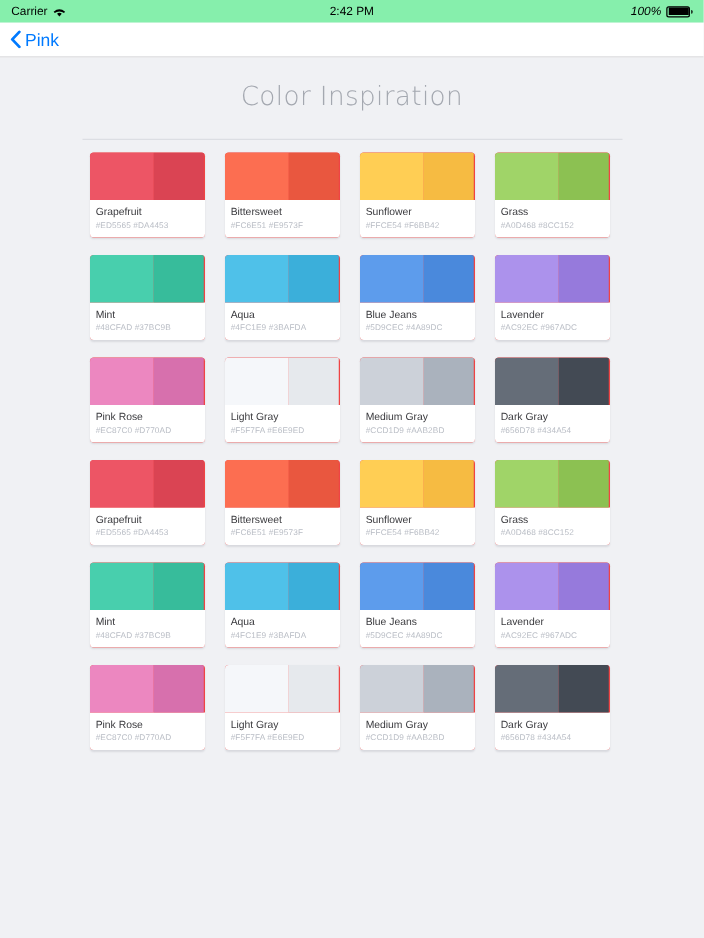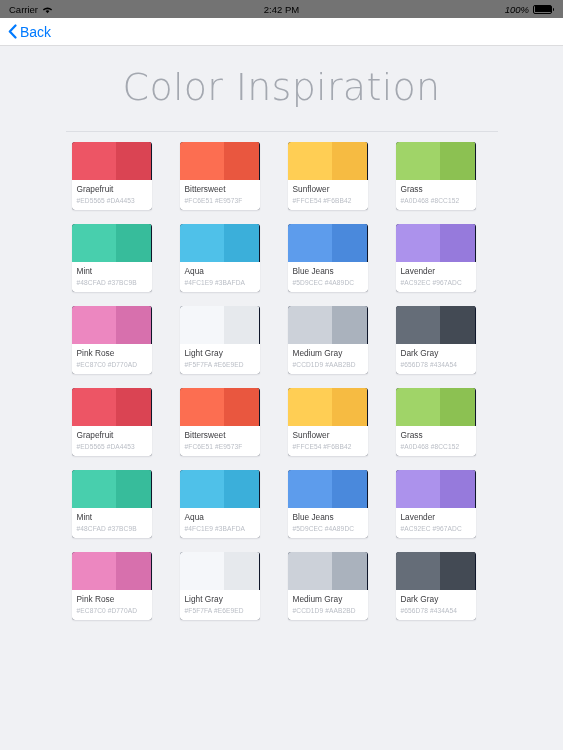--- a/index.html
+++ b/index.html
@@ -7,21 +7,21 @@
   body {
     font-family:"Liberation Sans", sans-serif;
     background:#F0F1F4;
     overflow:hidden;
     position:relative;
   }
 
   
   .status-bar{
     height:18px; width:100%;
-    background:#737373;
+    background:#86efac;
     display:flex; align-items:center;
     font-size:9.5px; color:#000;
     position:relative;
   }
   .sb-left{ position:absolute; left:9px; display:flex; align-items:center; gap:4px; }
   .sb-center{ position:absolute; left:0; right:0; text-align:center; font-weight:normal; }
   .sb-right{ position:absolute; right:8px; display:flex; align-items:center; gap:4px;font-style:italic; }
   .wifi-icon{ display:inline-block; width:11px; height:9px; position:relative; }
   .battery-icon{ display:inline-block; width:22px; height:9px; position:relative; }
   .battery-icon .shell{
@@ -50,21 +50,21 @@
   }
   .chevron-left{ width:9px; height:15px; display:block; }
 
   
   .page{
     position:absolute; top:47px; left:0; right:0; bottom:0;
     background:#F0F1F4;
   }
   .page-title{
     text-align:center;
-    font-size:38px;
+    font-size:21px;
     font-weight:300;
     color:#A4A8B0;
     letter-spacing:0.3px;
     margin-top:18px;
     font-family:"DejaVu Sans", sans-serif;
   }
   .title-divider{
     width:432px; height:1px;
     background:#DCDEE3;
     margin:22px auto 0 auto;
@@ -73,22 +73,22 @@
   
   .palette-grid{
     width:420px;
     margin:10px auto 0 auto;
     display:grid;
     grid-template-columns:repeat(4, 96px);
     column-gap:12px;
     row-gap:14px;
   }
   .palette-card{
-    width:80px;
-    background:#0f172a;
+    width:92px;
+    background:#ef4444;
     border-radius:3px;
     overflow:hidden;
     box-shadow:0 1px 1.5px rgba(60,64,80,0.13);
     cursor:pointer;
   }
   .swatch{
     height:38px;
     display:flex;
   }
   .swatch .tone-light{ width:56%; height:100%; }
@@ -136,21 +136,21 @@
   </div>
 </div>
 
 <div class="nav-bar">
   <div class="back-button">
     <span class="chevron-left">
       <svg viewBox="0 0 9 15" width="9" height="15">
         <polyline points="7.5,1.5 1.8,7.5 7.5,13.5" fill="none" stroke="#007AFF" stroke-width="2.2" stroke-linecap="round" stroke-linejoin="round"></polyline>
       </svg>
     </span>
-    <span>Back</span>
+    <span>Pink</span>
   </div>
 </div>
 
 <div class="page">
   <div class="page-title">Color Inspiration</div>
   <div class="title-divider"></div>
 
   <div class="palette-grid">
       <div class="palette-card">
         <div class="swatch">

